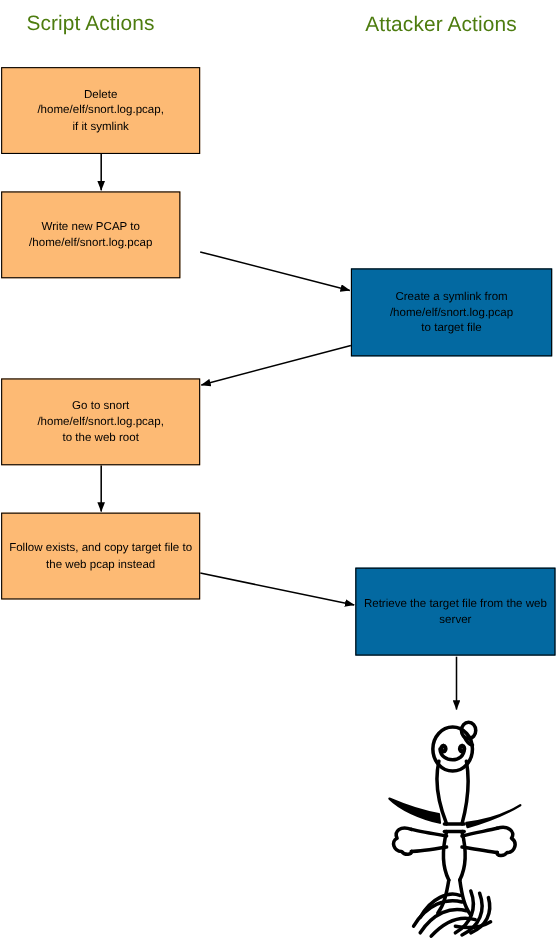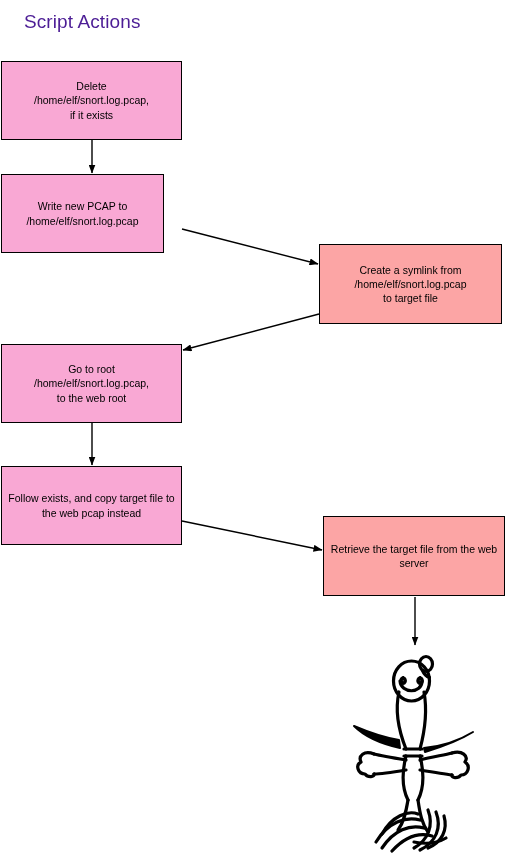--- a/index.html
+++ b/index.html
@@ -19,42 +19,42 @@
   #diagram-root {
     position: absolute;
     left: 0; top: 0;
     width: 507px;
     height: 861px;
   }
   .column-title {
     position: absolute;
     font-size: 19px;
     font-weight: 400;
-    color: #4c1d95;
+    color: #4d7c0f;
     white-space: nowrap;
     letter-spacing: 0.1px;
   }
   #title-script   { left: 24px;  top: 11px; }
   #title-attacker { left: 332px; top: 12px; }
 
   .node {
     position: absolute;
     box-sizing: border-box;
     border: 1.4px solid #000000;
     display: flex;
     align-items: center;
     justify-content: center;
     text-align: center;
     font-size: 10.5px;
     line-height: 1.35;
     padding: 2px 6px;
   }
   .node .node-text { display: block; width: 100%; }
-  .node.green { background: #f9a8d4; }
-  .node.pink  { background: #fca5a5; }
+  .node.green { background: #fdba74; }
+  .node.pink  { background: #0369a1; }
 
   #node-delete-pcap   { left: 1px;   top: 61px;  width: 181px; height: 79px; }
   #node-write-pcap    { left: 1px;   top: 174px; width: 163px; height: 79px; }
   #node-goto-copy     { left: 1px;   top: 344px; width: 181px; height: 79px; }
   #node-follow-symlink{ left: 1px;   top: 466px; width: 181px; height: 79px; }
   #node-create-symlink{ left: 319px; top: 244px; width: 183px; height: 80px; }
   #node-retrieve-file { left: 323px; top: 516px; width: 182px; height: 80px; }
 
   .node b { font-weight: 400; }
 
@@ -73,20 +73,21 @@
     height: 205px;
   }
 </style>
 </head>
 <body>
 
 <div id="diagram-root">
 
   <div class="column-title" id="title-script">Script Actions</div>
 
+  <div class="column-title" id="title-attacker">Attacker Actions</div>
 
   <svg id="edges" viewBox="0 0 507 861" xmlns="http://www.w3.org/2000/svg">
     <defs>
       <marker id="arrowhead" markerWidth="9" markerHeight="7" refX="8.5" refY="3.5" orient="auto" markerUnits="userSpaceOnUse">
         <polygon points="0 0, 9 3.5, 0 7" fill="#000000"></polygon>
       </marker>
     </defs>
 
     <line x1="92" y1="140" x2="92" y2="173" stroke="#000000" stroke-width="1.4" marker-end="url(#arrowhead)"></line>
 
@@ -98,42 +99,42 @@
 
     <line x1="182" y1="521" x2="322" y2="550" stroke="#000000" stroke-width="1.4" marker-end="url(#arrowhead)"></line>
 
     <line x1="415" y1="597" x2="415" y2="645" stroke="#000000" stroke-width="1.4" marker-end="url(#arrowhead)"></line>
   </svg>
 
   <div class="node green" id="node-delete-pcap">
     <span class="node-text">
       <span>Delete</span><br>
       <b>/home/elf/snort.log.pcap</b><span>,</span><br>
-      <span>if it exists</span>
+      <span>if it symlink</span>
     </span>
   </div>
 
   <div class="node green" id="node-write-pcap">
     <span class="node-text">
       <span>Write new PCAP to</span><br>
       <b>/home/elf/snort.log.pcap</b>
     </span>
   </div>
 
   <div class="node pink" id="node-create-symlink">
     <span class="node-text">
       <span>Create a symlink from</span><br>
       <b>/home/elf/snort.log.pcap</b><br>
       <span>to </span><b>target file</b>
     </span>
   </div>
 
   <div class="node green" id="node-goto-copy">
     <span class="node-text">
-      <span>Go to root</span><br>
+      <span>Go to snort</span><br>
       <b>/home/elf/snort.log.pcap</b><span>,</span><br>
       <span>to the web root</span>
     </span>
   </div>
 
   <div class="node green" id="node-follow-symlink">
     <span class="node-text">
       <span>Follow exists, and copy </span><b>target file</b><span> to the web pcap instead</span>
     </span>
   </div>

